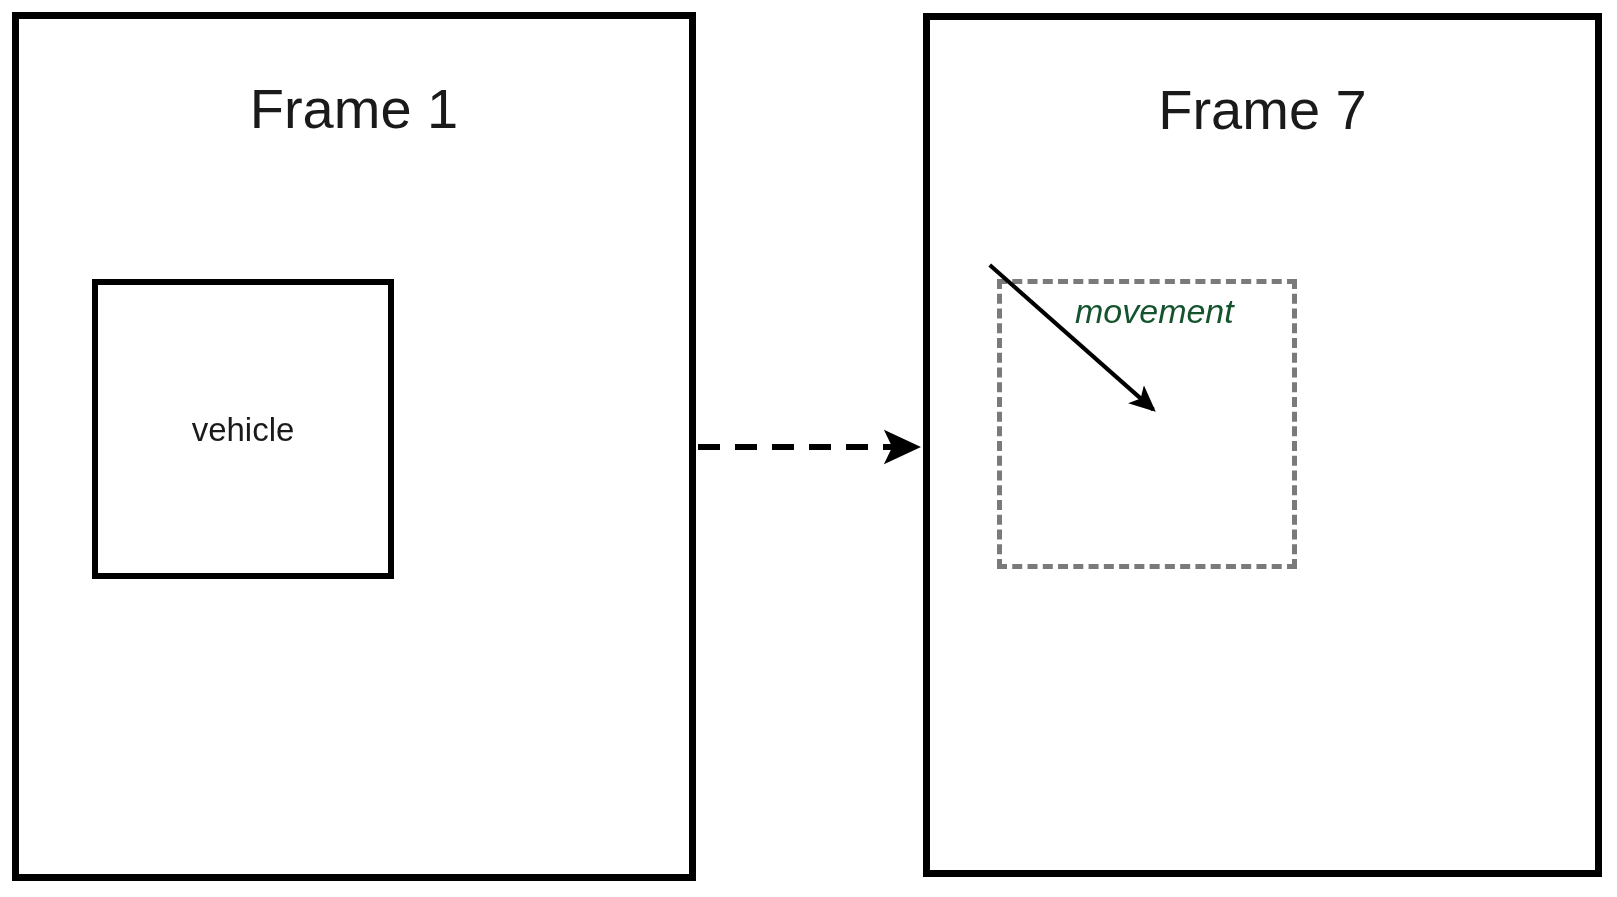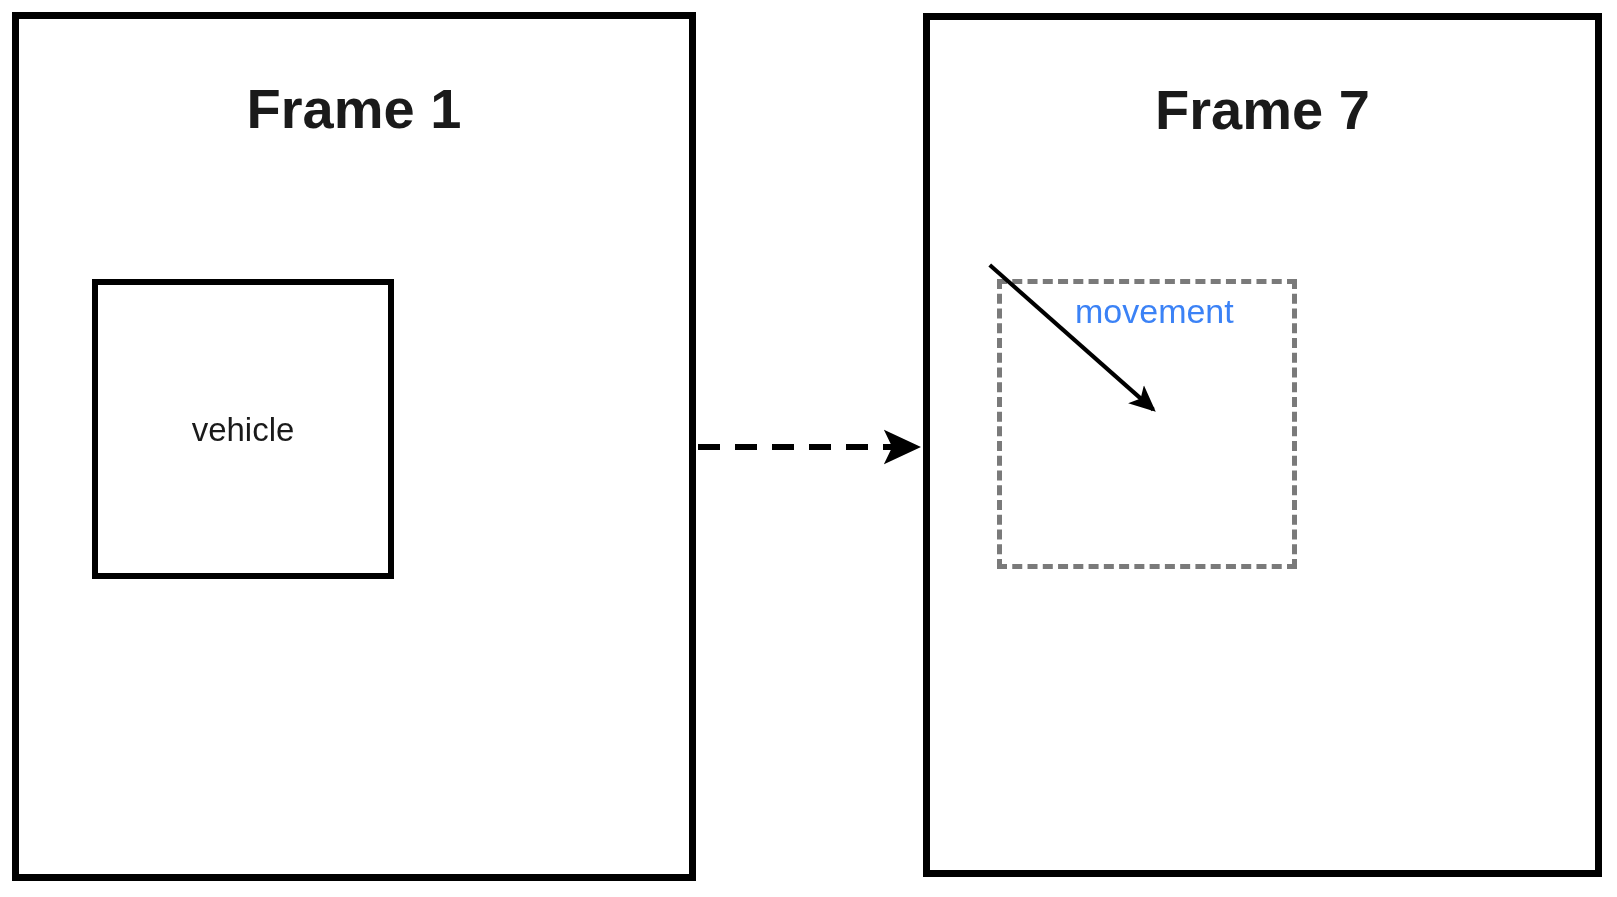--- a/index.html
+++ b/index.html
@@ -29,21 +29,21 @@
   }
   #frame-left  { left: 12px;  top: 12px; width: 684px; height: 869px; }
   #frame-right { left: 923px; top: 13px; width: 679px; height: 864px; }
 
   .frame-title {
     position: absolute;
     left: 0;
     right: 0;
     text-align: center;
     font-size: 56px;
-    font-weight: 700;
+    font-weight: 400;
     color: #1a1a1a;
     letter-spacing: 0px;
     line-height: 1;
     white-space: nowrap;
   }
   #frame-left .frame-title  { top: 62px; }
   #frame-right .frame-title { top: 62px; }
 
   
   .vehicle-box {
@@ -82,24 +82,25 @@
     pointer-events: none;
   }
 
   
   #movement-label {
     position: absolute;
     left: 145px;
     top: 274px;
     font-size: 34px;
     font-weight: 400;
-    color: #3b82f6;
+    color: #14532d;
     line-height: 1;
     white-space: nowrap;
     user-select: none;
+    font-style: italic;
   }
 
   
   .overlay-svg {
     position: absolute;
     left: 0;
     top: 0;
     width: 100%;
     height: 100%;
     overflow: visible;

